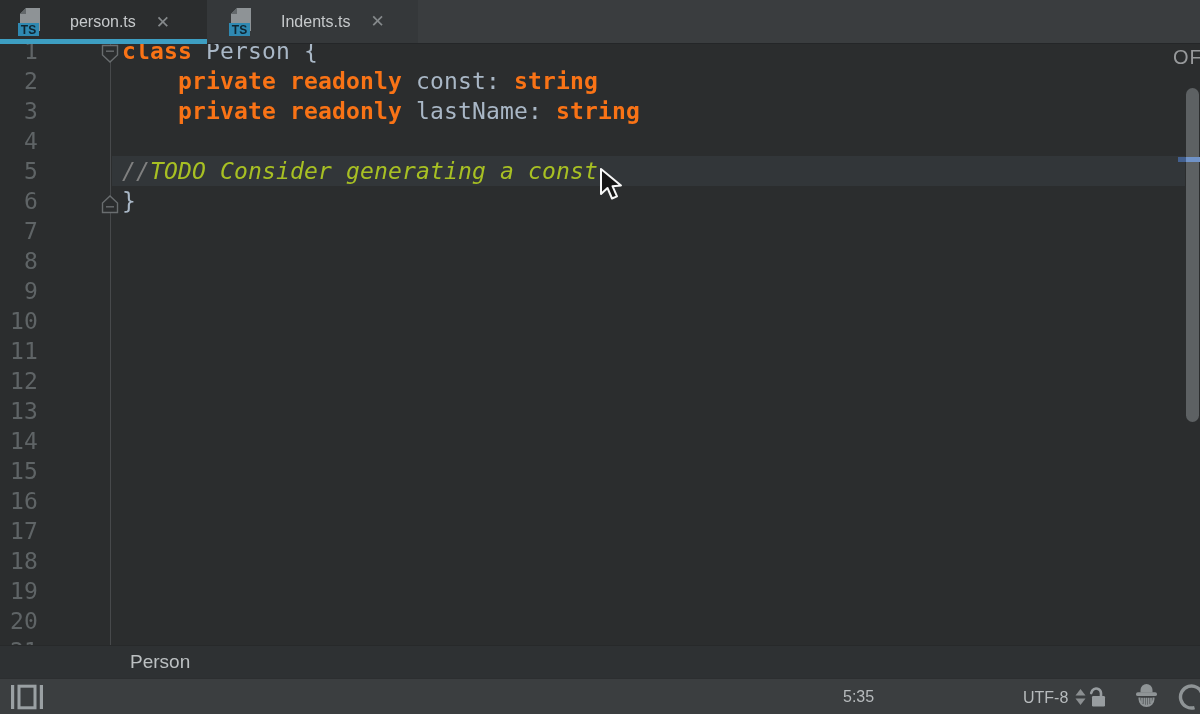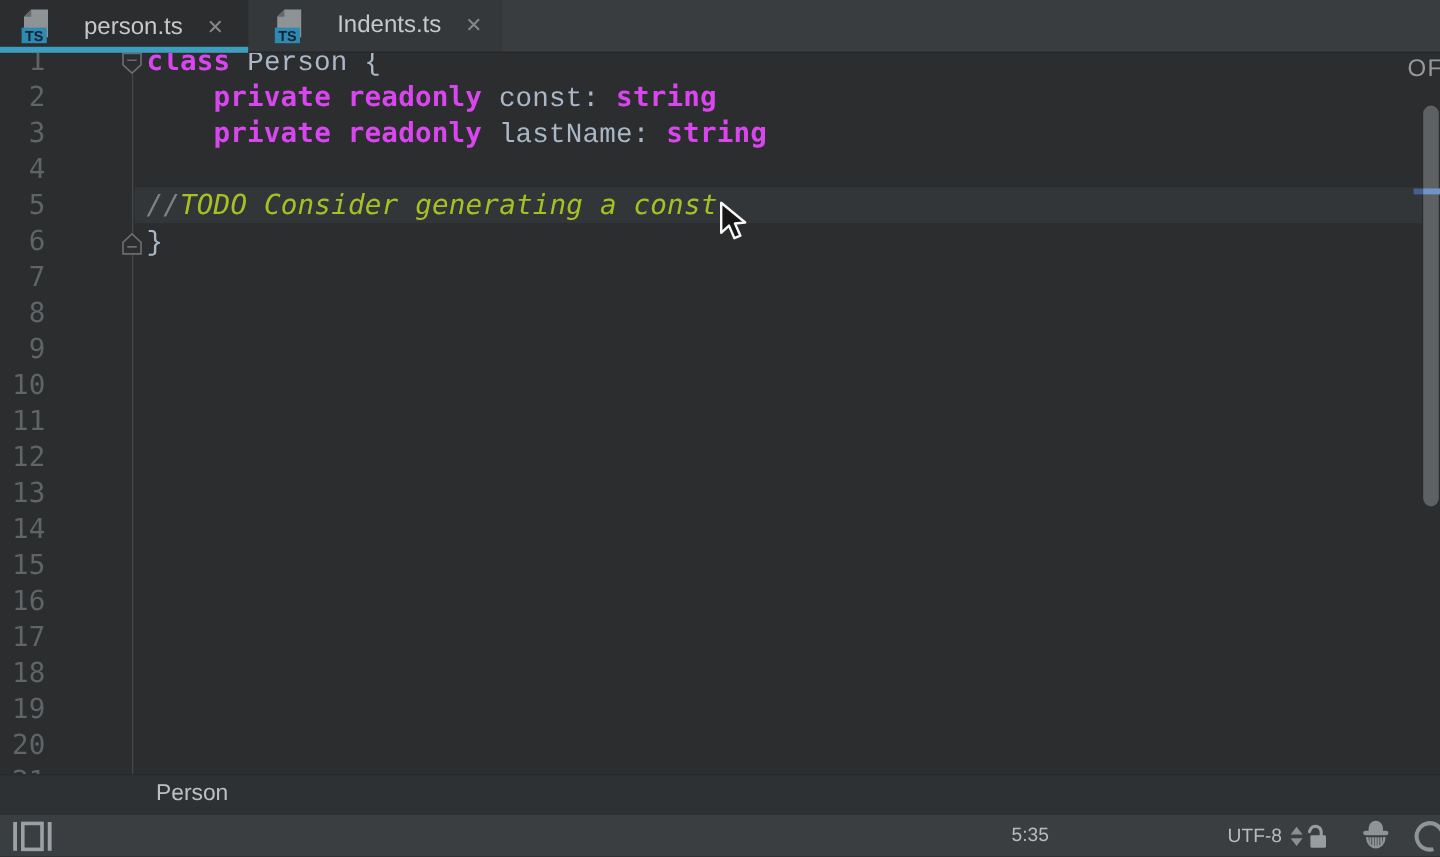--- a/index.html
+++ b/index.html
@@ -9,37 +9,37 @@
     background:#2b2d2e; overflow:hidden;
     font-family:"Liberation Sans", sans-serif;
   }
 
   
   .tabbar { position:absolute; top:0; left:0; width:1200px; height:44px; display:flex; z-index:3; }
   .tab { position:relative; height:44px; display:flex; align-items:center; cursor:default; }
   .tab-active { width:207px; background:#2b2d2e; }
   .tab-inactive { width:211px; background:#35383a; border-bottom:1px solid #242628; }
   .tab-filler { flex:1; background:#3a3d3f; border-bottom:1px solid #242628; }
-  .tab-label { font-size:20px; color:#c6c9cb; margin-left:23px; white-space:nowrap; }
+  .tab-label { font-size:16px; color:#c6c9cb; margin-left:23px; white-space:nowrap; }
   .tab-close { font-size:17px; color:#85898b; margin-left:20px; }
   .tab-underline { position:absolute; left:0; bottom:0; width:100%; height:5px; background:#3d9ec2; }
   .ts-icon { margin-left:17px; flex:0 0 auto; }
   .tab-inactive .ts-icon { margin-left:21px; }
 
   
   .editor { position:absolute; top:44px; left:0; width:1200px; height:601px; overflow:hidden; z-index:1; }
   .gutter-border { position:absolute; left:110px; top:0; height:601px; width:1px; background:#47494b; }
   .lines { position:absolute; top:-8px; left:0; width:1200px; }
   .line { position:relative; height:30px; line-height:30px;
           font-family:"DejaVu Sans Mono", monospace; font-size:23px; letter-spacing:0.15px; white-space:pre; }
   .line .hl { position:absolute; left:112px; right:15px; top:0; bottom:0; background:#323639; }
   .line .num { position:absolute; left:0; top:0; width:38px; text-align:right; color:#5f6466; }
   .line .code { position:absolute; left:122px; top:0; }
-  .tok-keyword { color:#d946ef; font-weight:bold; }
-  .tok-plain { color:#a9b7c6;font-family:Liberation Mono, monospace; }
+  .tok-keyword { color:#f97316; font-weight:bold; }
+  .tok-plain { color:#a9b7c6; }
   .tok-comment { color:#808080; font-style:italic; }
   .tok-todo { color:#a8c023; font-style:italic; }
   .fold { position:absolute; left:101px; top:5px; }
 
   .overlay-label { position:absolute; left:1173px; top:46px; font-size:20px; color:#97999b;
                    letter-spacing:1px; z-index:2; white-space:nowrap; }
   .scroll-thumb { position:absolute; left:1186px; top:88px; width:13px; height:334px;
                   background:#5d6163; border-radius:7px; z-index:2; }
   .stripe-mark { position:absolute; left:1178px; top:157px; width:22px; height:5px; z-index:4; display:flex; }
   .stripe-mark .seg1 { width:8px; height:5px; background:#43608f; }

